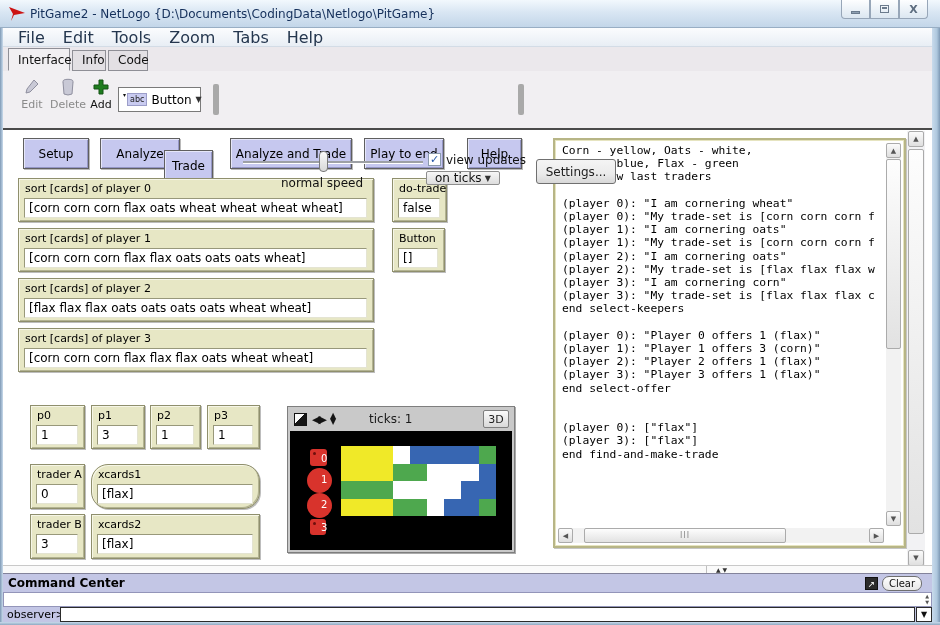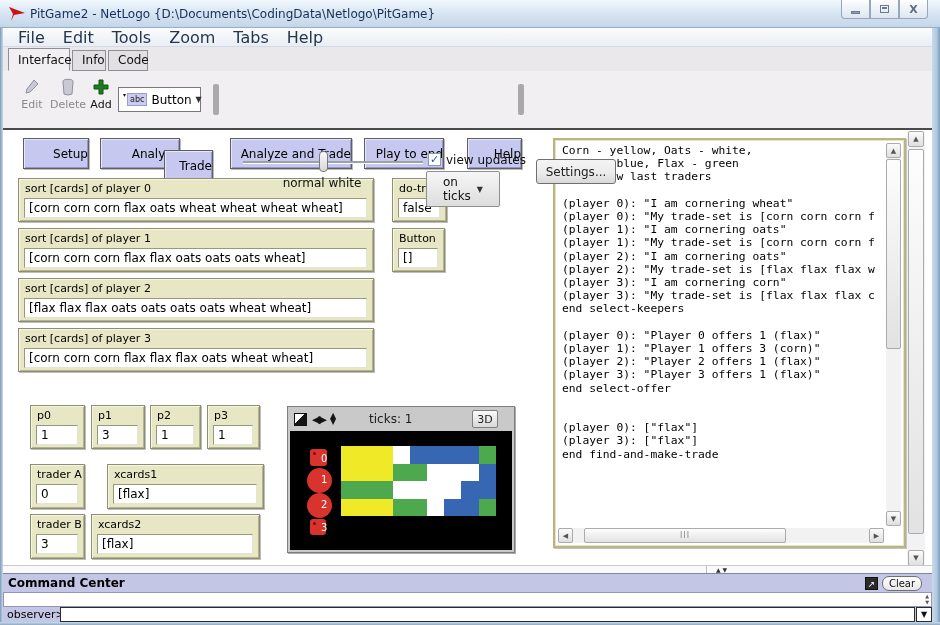--- a/index.html
+++ b/index.html
@@ -46,48 +46,48 @@
   .wicon-arr { font-size:6px; color:#111; margin-right:-3px; margin-top:-10px; }
   .combo-arrow { margin-left:auto; font-size:8px; color:#333; }
   .tb-divider { position:absolute; top:13px; width:6px; height:31px; background:#A9A9A9; border-radius:2px; }
   .slider-track { position:absolute; left:240px; top:90px; width:180px; height:2px; background:#9DA0A5; box-shadow:0 1px 0 #fff; }
   .slider-thumb { position:absolute; left:316px; top:80px; width:9px; height:21px; border:1px solid #7A7A7A;
     background:linear-gradient(#FAFAFA,#D8D8D8); border-radius:4px; }
   .speed-label { position:absolute; left:238px; top:105px; width:162px; text-align:center; color:#111; font-size:12px; }
   .chk { position:absolute; left:425px; top:82px; width:13px; height:13px; background:#fff; border:1px solid #8A9AAD; 
     color:#2456A8; font-size:11px; line-height:11px; text-align:center; font-weight:bold; }
   .chk-label { position:absolute; left:443px; top:82px; color:#111; font-size:12px; }
-  .ticks-combo { position:absolute; left:423px; top:100px; width:74px; height:36px; border:1px solid #8E8E8E; border-radius:2px;
-    background:linear-gradient(#F6F6F6,#DDDDDD); display:flex; align-items:center; padding:0 16px; font-size:12px; color:#111; }
+  .ticks-combo { position:absolute; left:423px; top:100px; width:74px; height:14px; border:1px solid #8E8E8E; border-radius:2px;
+    background:linear-gradient(#F6F6F6,#DDDDDD); display:flex; align-items:center; padding:0 8px; font-size:12px; color:#111; }
   .settings-btn { position:absolute; left:533px; top:88px; width:80px; height:25px; border:1px solid #707070; border-radius:3px;
     background:linear-gradient(#F4F4F4,#EBEBEB 60%,#D8D8D8); font-size:12px; color:#222; display:flex; align-items:center; justify-content:center; }
 
   
   .canvas { position:absolute; left:3px; right:8px; top:128px; height:437px; background:#FFFFFF; border-top:2px solid #4A4A4A; z-index:4; }
 
   .nl-button { position:absolute; height:31px; background:#C6C8EF; border:1px solid #5F5F5F; color:#000; font-size:12px;
-    display:flex; align-items:center; justify-content:flex-end; box-shadow:inset 1px 1px 0 #E6E7FA, inset -1px -1px 0 #9496C5, 1px 1px 0 #B9B9B9; }
+    display:flex; align-items:center; justify-content:center; box-shadow:inset 1px 1px 0 #E6E7FA, inset -1px -1px 0 #9496C5, 1px 1px 0 #B9B9B9; }
   .forever { position:absolute; right:3px; bottom:0px; font-size:11px; color:#222; }
 
   .monitor { position:absolute; background:#E7E7C5; border:1px solid #8F8F6D;
     box-shadow:inset 1px 1px 0 #F6F6E6, inset -1px -1px 0 #B3B392, 1px 1px 0 #BDBDBD; }
   .mlabel { font-size:11px; color:#000; margin:3px 0 0 6px; white-space:nowrap; overflow:hidden; }
   .mvalue { position:absolute; left:5px; right:6px; top:19px; height:20px; background:#fff;
     border:1px solid #98987A; border-right-color:#E4E4D2; border-bottom-color:#E4E4D2;
     font-size:12px; line-height:18px; padding-left:4px; white-space:nowrap; overflow:hidden; color:#000; }
 
   
   .view-frame { position:absolute; left:284px; top:276px; width:228px; height:147px; background:#C9C9C9;
     border:1px solid #7E7E7E; box-shadow:1px 1px 0 #AAA; }
   .view-header { position:absolute; left:0; top:0; right:0; height:24px; display:flex; align-items:center; padding-left:6px; gap:5px; }
   .vh-icon1 { width:13px; height:13px; border:1px solid #111; background:linear-gradient(to top left,#141414 55%,#FBFBFB 45%); }
   .vh-lr { font-size:11px; color:#141414; letter-spacing:-2px; line-height:13px; }
   .vh-ud { display:flex; flex-direction:column; line-height:6px; font-size:8px; color:#141414; }
   .ticks-label { margin-left:28px; font-size:12px; color:#1A1A1A; }
-  .btn-3d { position:absolute; right:16px; top:3px; width:26px; height:18px; border:1px solid #7E7E7E; border-radius:2px;
+  .btn-3d { position:absolute; right:5px; top:3px; width:26px; height:18px; border:1px solid #7E7E7E; border-radius:2px;
     background:linear-gradient(#FAFAFA,#D9D9D9); font-size:11px; color:#222; display:flex; align-items:center; justify-content:center; }
   .world { position:absolute; left:2px; top:24px; right:2px; bottom:2px; background:#000; overflow:hidden; }
   .cell { position:absolute; width:17.2px; height:17.6px; }
   .marker { position:absolute; background:#D8332C; }
   .marker.die { border-radius:3px; }
   .marker.circle { border-radius:50%; }
   .marker .pip { position:absolute; left:3px; top:3px; width:3px; height:3px; background:#6E0F0C; border-radius:50%; }
   .marker .mnum { position:absolute; color:#fff; font-size:10px; }
 
   
@@ -185,21 +185,21 @@
   </div>
   <div class="widget-combo">
     <span class="wicon-arr">▾</span>
     <span class="wicon-abc">abc</span>
     <span>Button</span>
     <span class="combo-arrow">▼</span>
   </div>
   <div class="tb-divider" style="left:210px;"></div>
   <div class="slider-track"></div>
   <div class="slider-thumb"></div>
-  <div class="speed-label">normal white</div>
+  <div class="speed-label">normal speed</div>
   <div class="chk">✓</div>
   <div class="chk-label">view updates</div>
   <div class="ticks-combo">
     <span>on ticks</span>
     <span class="combo-arrow">▼</span>
   </div>
   <div class="tb-divider" style="left:515px;"></div>
   <div class="settings-btn">
     <span>Settings...</span>
   </div>
@@ -265,21 +265,21 @@
     <div class="mvalue">1</div>
   </div>
   <div class="monitor" style="left:204px; top:275px; width:53px; height:44px;">
     <div class="mlabel">p3</div>
     <div class="mvalue">1</div>
   </div>
   <div class="monitor" style="left:27px; top:334px; width:55px; height:45px;">
     <div class="mlabel">trader A</div>
     <div class="mvalue">0</div>
   </div>
-  <div class="monitor" style="left:104px; top:334px; width:157px; height:45px;">
+  <div class="monitor" style="left:88px; top:334px; width:169px; height:45px;border-radius:17px;">
     <div class="mlabel">xcards1</div>
     <div class="mvalue">[flax]</div>
   </div>
   <div class="monitor" style="left:27px; top:384px; width:55px; height:45px;">
     <div class="mlabel">trader B</div>
     <div class="mvalue">3</div>
   </div>
   <div class="monitor" style="left:88px; top:384px; width:169px; height:45px;">
     <div class="mlabel">xcards2</div>
     <div class="mvalue">[flax]</div>

